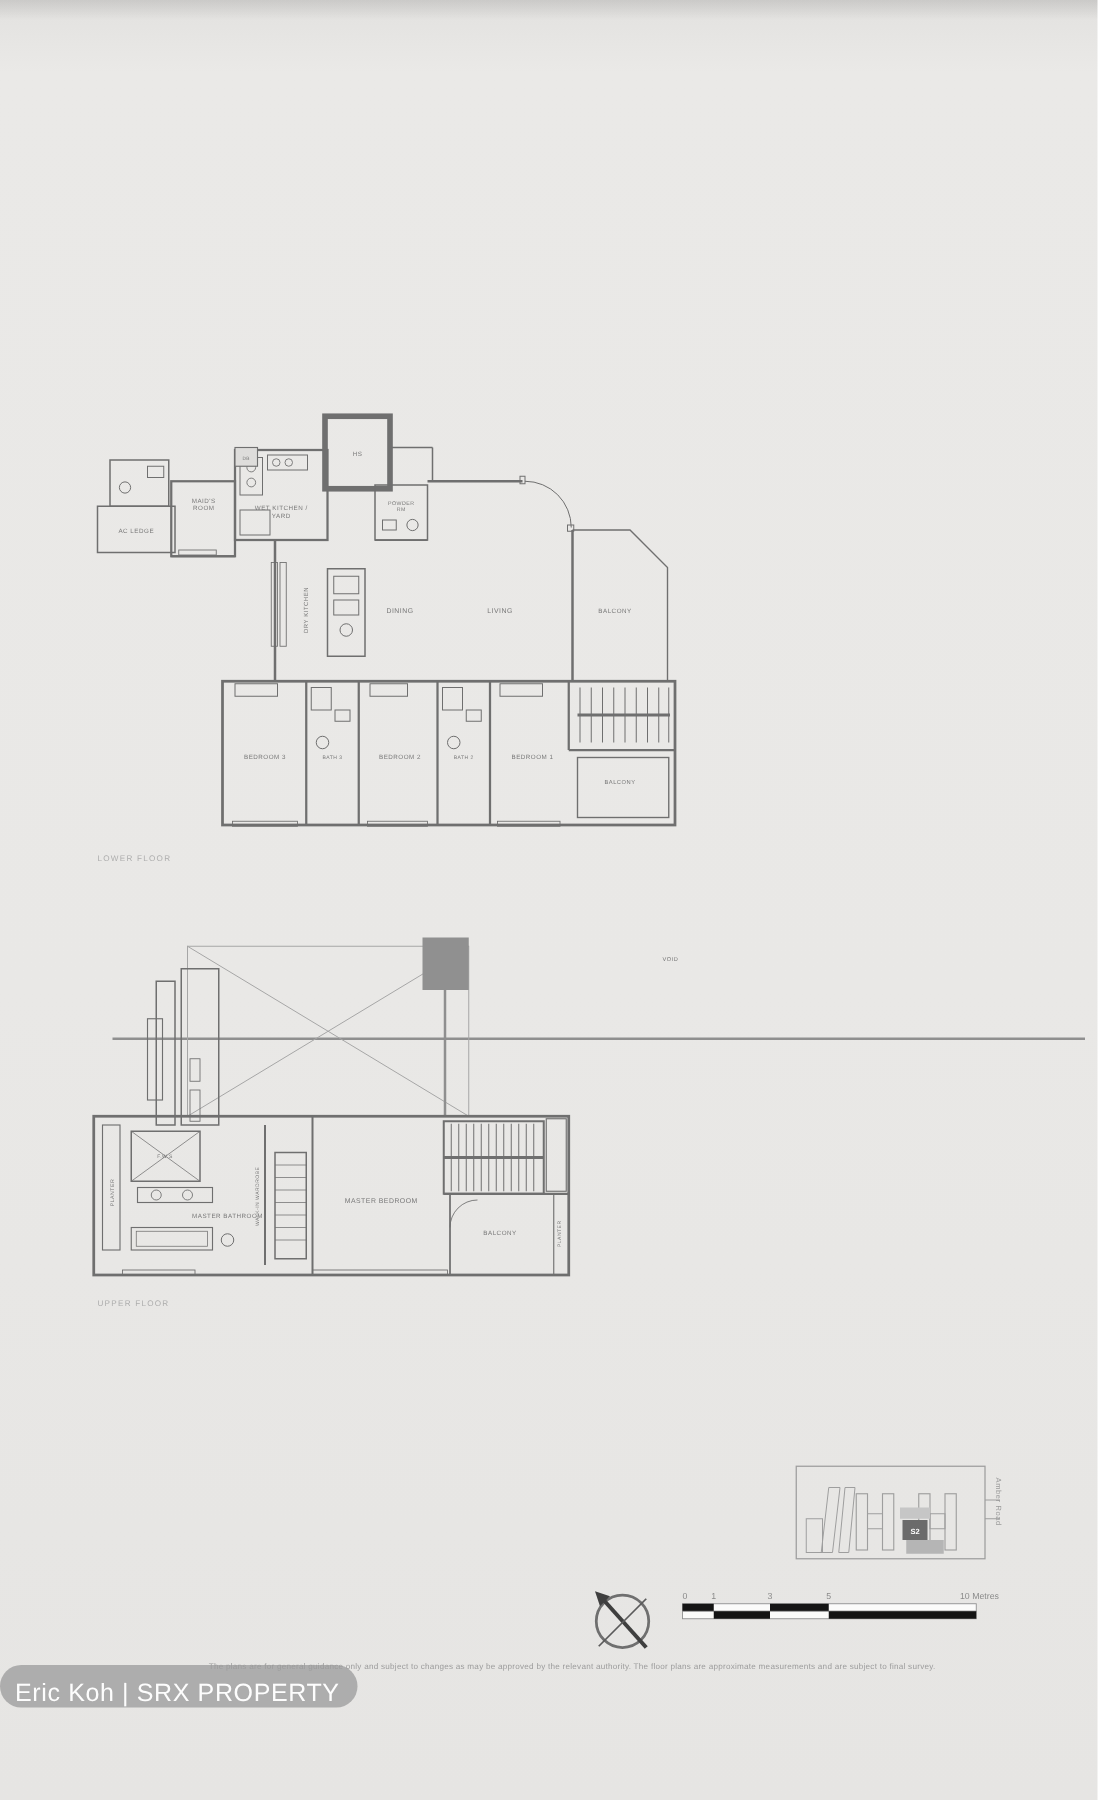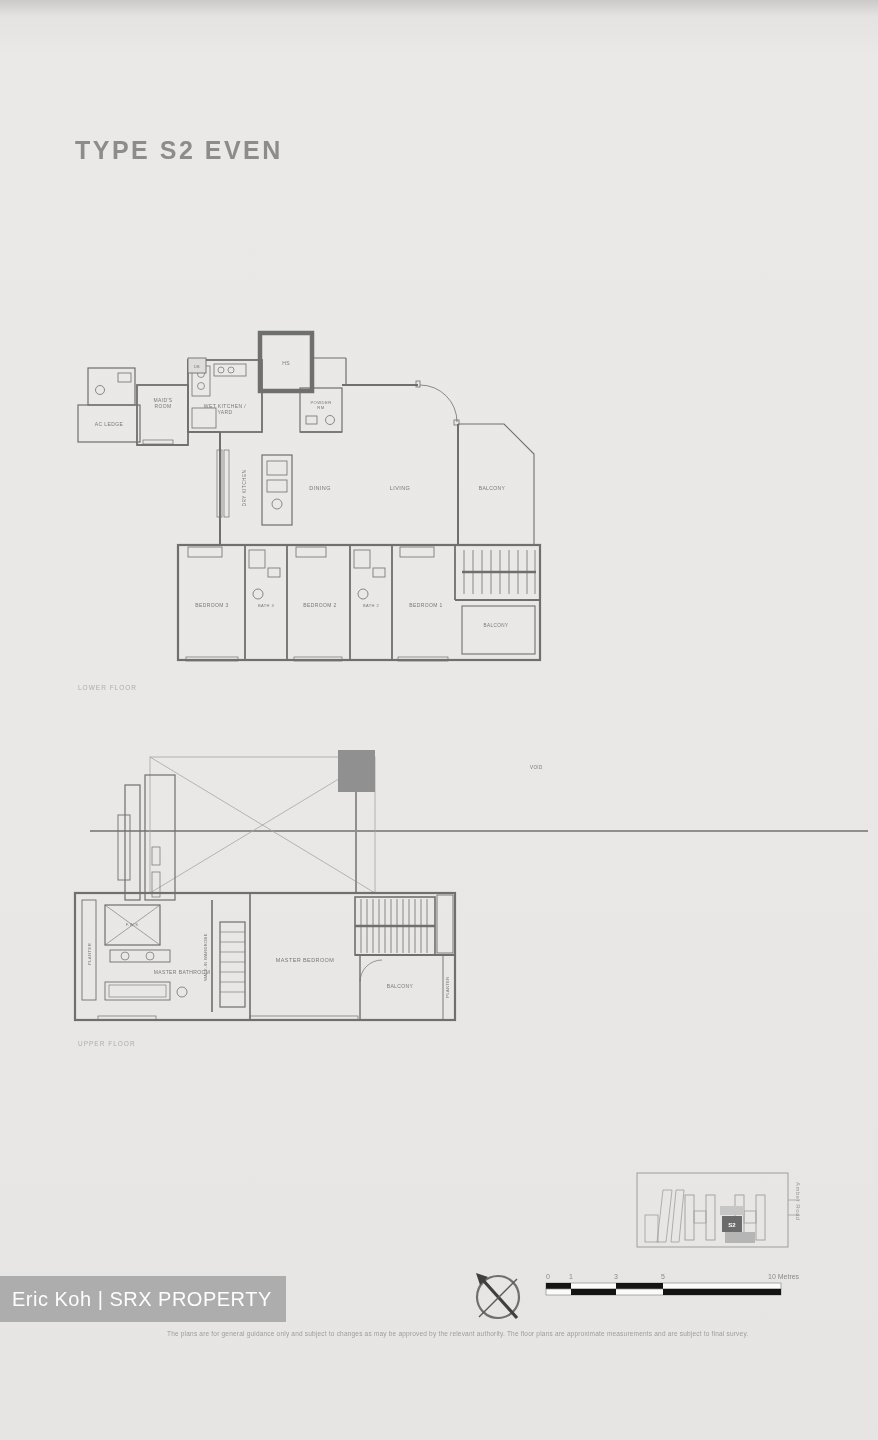--- a/index.html
+++ b/index.html
@@ -25,21 +25,20 @@
   .disclaimer{font-size:6.5px;color:#9c9c9c;letter-spacing:.2px;}
   .road-label{writing-mode:vertical-rl;font-size:6px;color:#9a9a9a;letter-spacing:.5px;}
   .scale-text{font-size:7px;fill:#8a8a8a;font-family:"Liberation Sans",sans-serif;}
 </style>
 </head>
 <body>
 
 <div class="top-shade"></div>
 
 <div class="abs" style="left:75px;top:136px;width:420px;">
-  <div class="title">TYPE S2 EVEN</div>
 </div>
 
 <svg class="abs" style="left:68px;top:328px;" width="480" height="340" viewBox="0 0 480 340">
   <g class="walls" stroke-width="1.2">
 
     <rect x="20" y="40" width="47" height="37"></rect>
     <circle cx="32" cy="62" r="4.5" stroke-width="0.8"></circle>
     <rect x="50" y="45" width="13" height="9" stroke-width="0.8"></rect>
 
     <rect x="10" y="77" width="62" height="37"></rect>
@@ -235,15 +234,15 @@
   <g>
     <rect x="4" y="13" width="235" height="6" fill="#fbfbfa" stroke="#8d8d8d" stroke-width="0.7"></rect>
     <rect x="4" y="13" width="25" height="6" fill="#141414"></rect>
     <rect x="74" y="13" width="47" height="6" fill="#141414"></rect>
     <rect x="4" y="19" width="235" height="6" fill="#fbfbfa" stroke="#8d8d8d" stroke-width="0.7"></rect>
     <rect x="29" y="19" width="45" height="6" fill="#141414"></rect>
     <rect x="121" y="19" width="118" height="6" fill="#141414"></rect>
   </g>
 </svg>
 
-<div class="abs watermark" style="left:0;top:1276px;height:46px;">Eric Koh | SRX PROPERTY</div>
+<div class="abs watermark" style="left:0;top:1332px;height:34px;border-radius:17px;">Eric Koh | SRX PROPERTY</div>
 
 <div class="abs disclaimer" style="left:167px;top:1330px;width:706px;">The plans are for general guidance only and subject to changes as may be approved by the relevant authority. The floor plans are approximate measurements and are subject to final survey.</div>
 
 </body></html>

